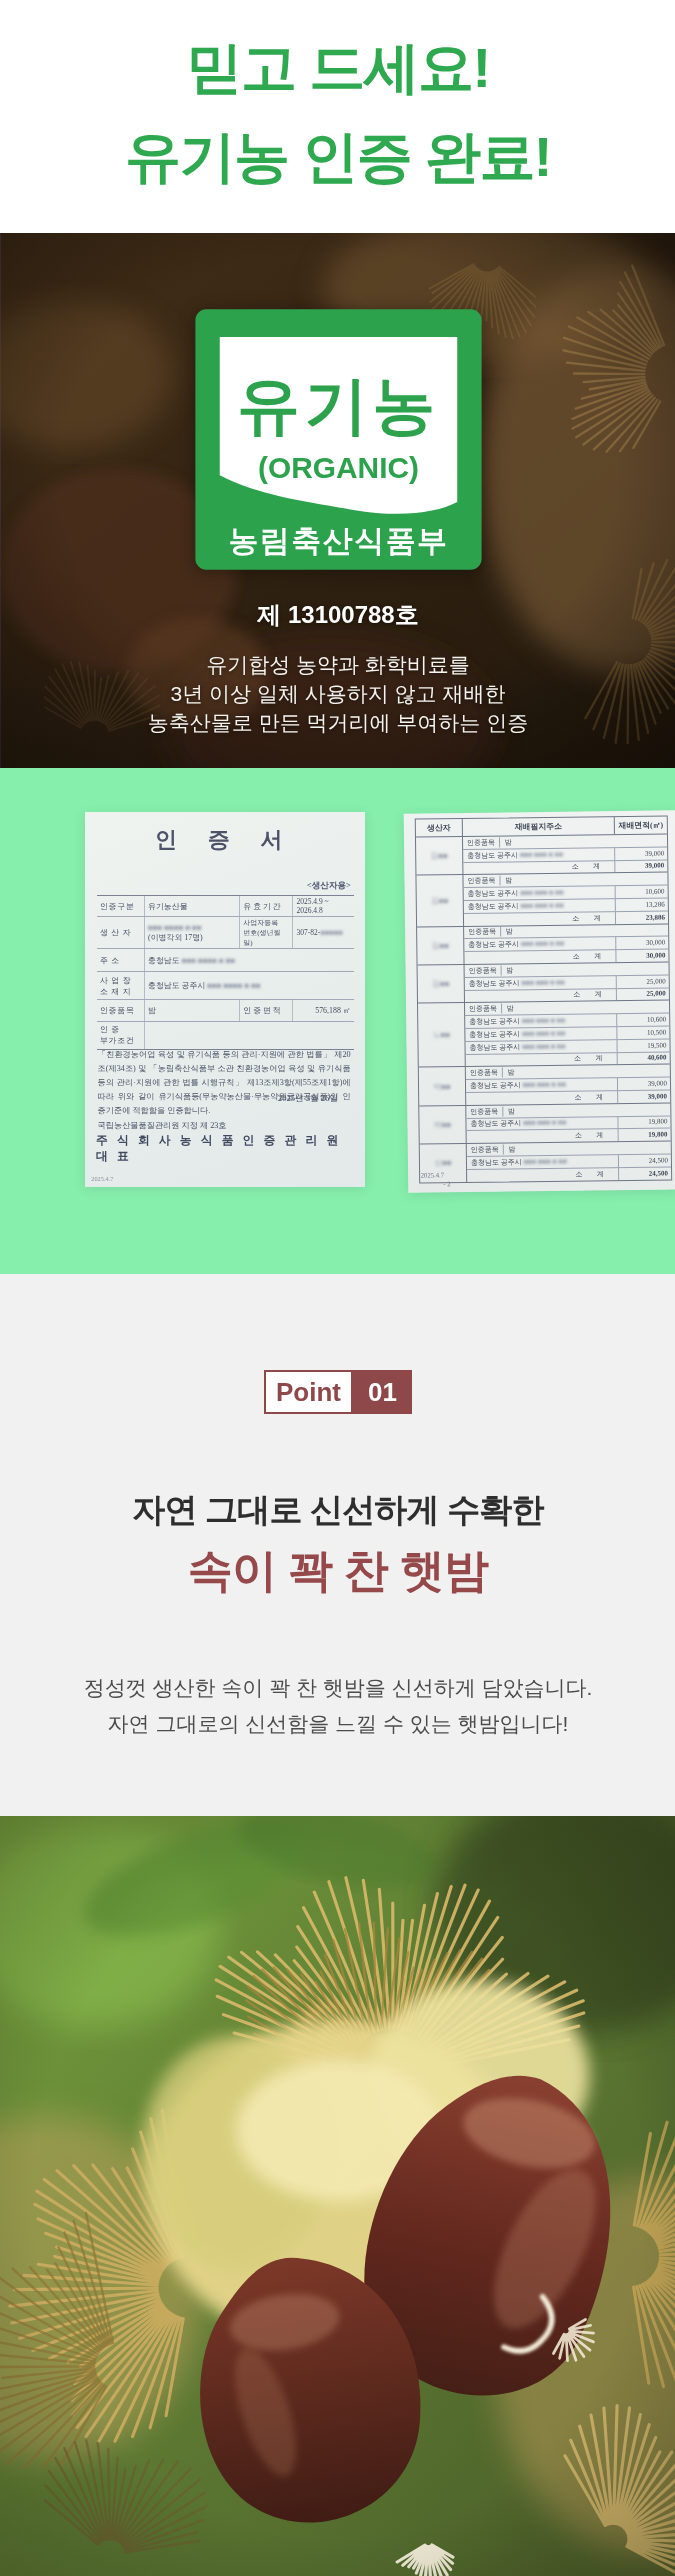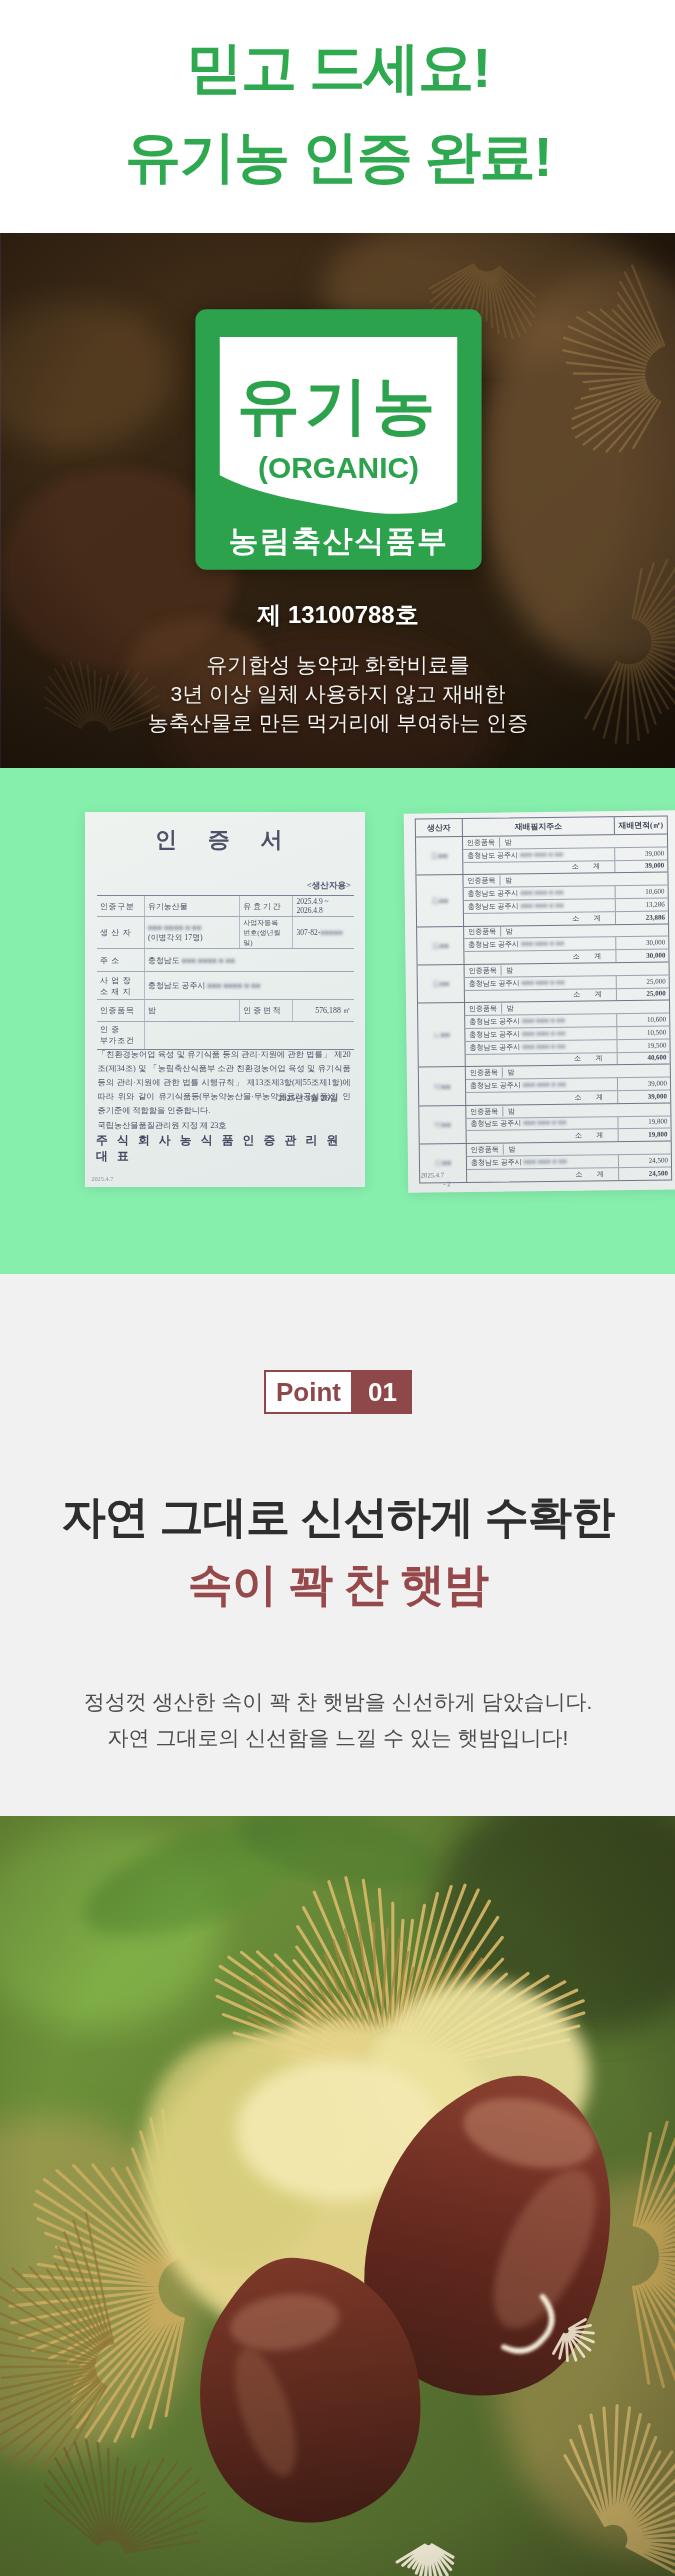--- a/index.html
+++ b/index.html
@@ -65,21 +65,21 @@
   .rc-sl{flex:1;text-align:right;padding-right:7.9px;letter-spacing:6.3px;}
   .rc-st{font-weight:bold;}
   .rc-date{position:absolute;bottom:14px;left:12.6px;font-size:6.7px;color:#6d7383;}
   .rc-page{position:absolute;bottom:4.7px;left:35px;font-size:6.7px;color:#6d7383;}
 
   
   .sec-point{top:1274px;height:542px;background:#f1f1f2;text-align:center;}
   .point-badge{display:flex;width:148px;height:44px;margin:96px auto 0;box-sizing:border-box;}
   .pb-left{flex:1;background:#ffffff;border:2.4px solid #8f4849;display:flex;align-items:center;justify-content:center;font-size:26px;font-weight:800;color:#8f4849;box-sizing:border-box;}
   .pb-right{width:59px;background:#8f4849;display:flex;align-items:center;justify-content:center;font-size:26px;font-weight:800;color:#ffffff;}
-  .pt-title{margin-top:74px;font-size:44px;font-weight:800;color:#2e2e2e;letter-spacing:-0.8px;}
+  .pt-title{margin-top:74px;font-size:33px;font-weight:800;color:#2e2e2e;letter-spacing:-0.8px;}
   .pt-sub{margin-top:7.9px;font-size:45px;font-weight:800;color:#96494b;letter-spacing:-0.8px;}
   .pt-body{margin-top:69px;font-size:21px;line-height:36px;color:#4c4c4c;}
 
   
   .sec-photo2{top:1816px;height:760px;background:#5d7a33;}
 </style>
 </head>
 <body>
 
 <div class="page">

